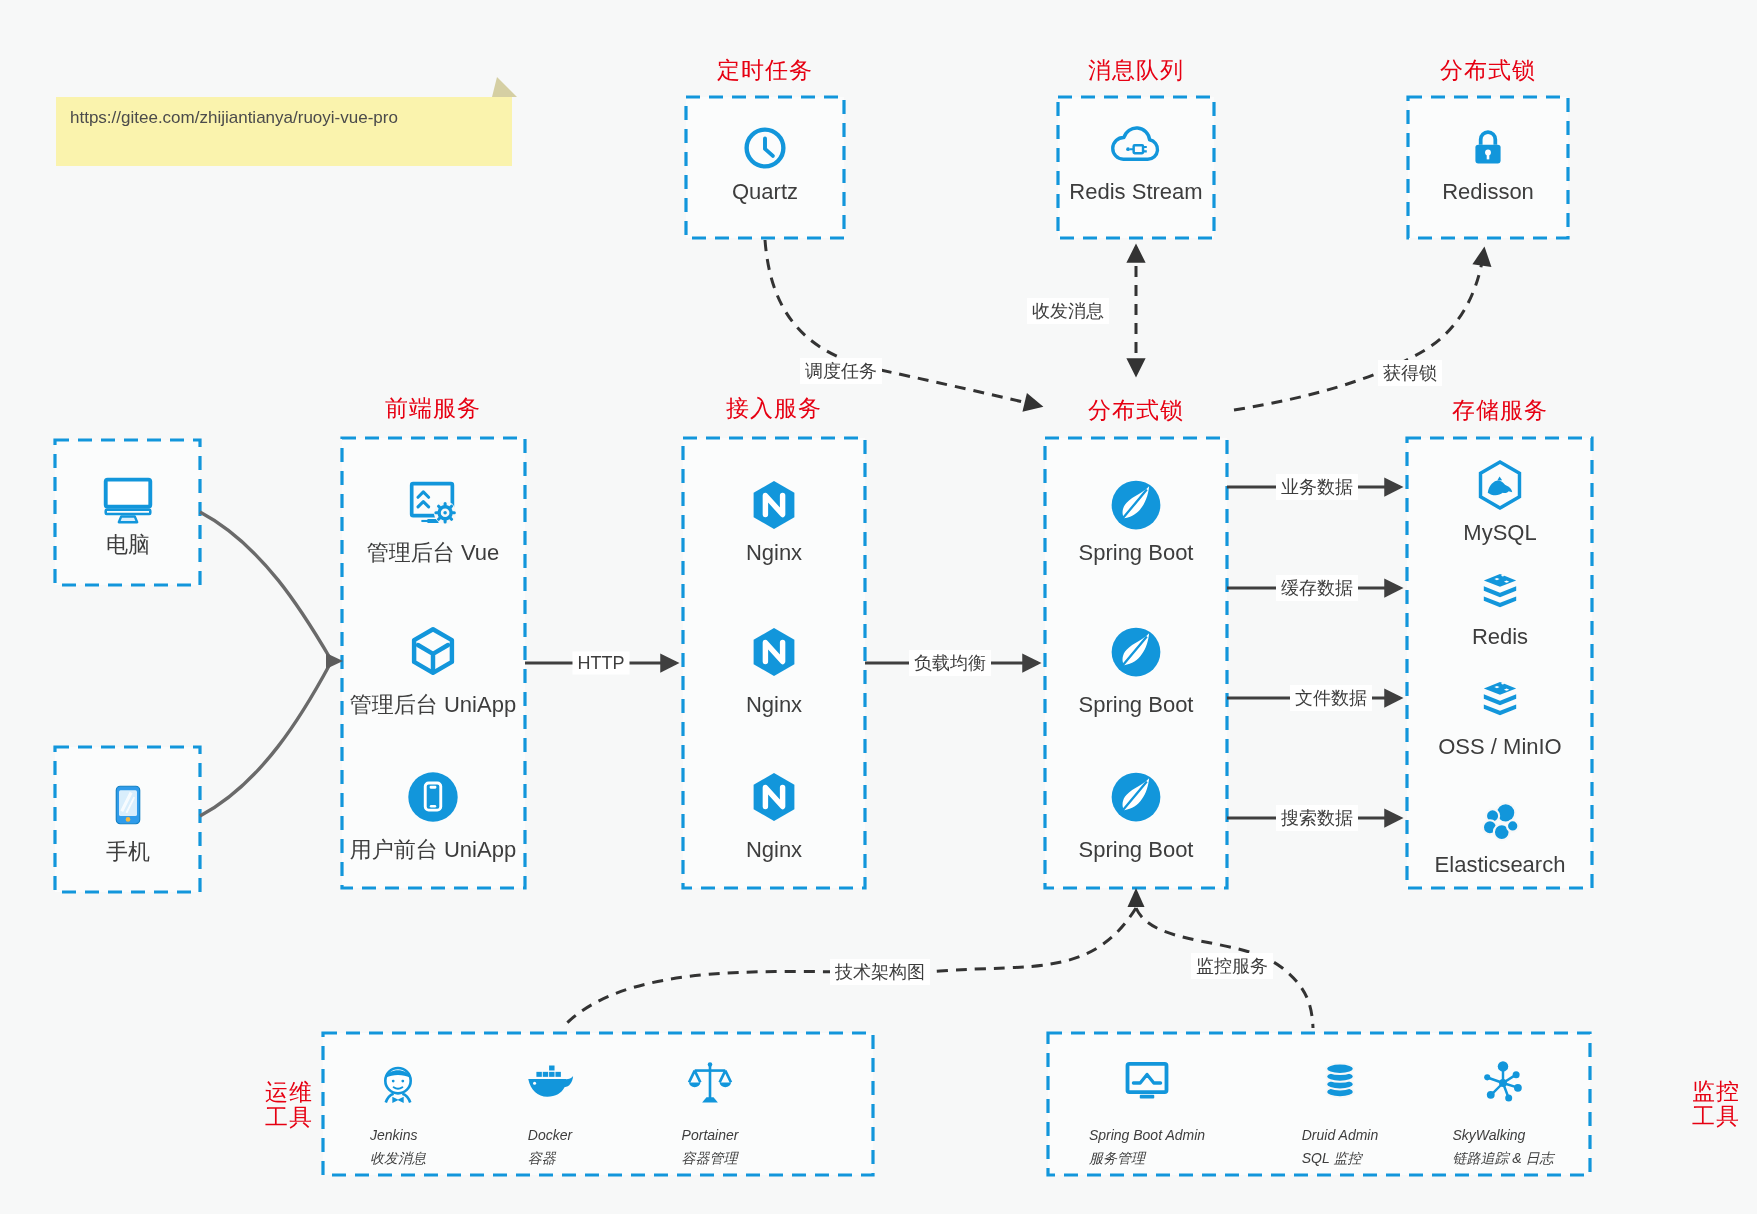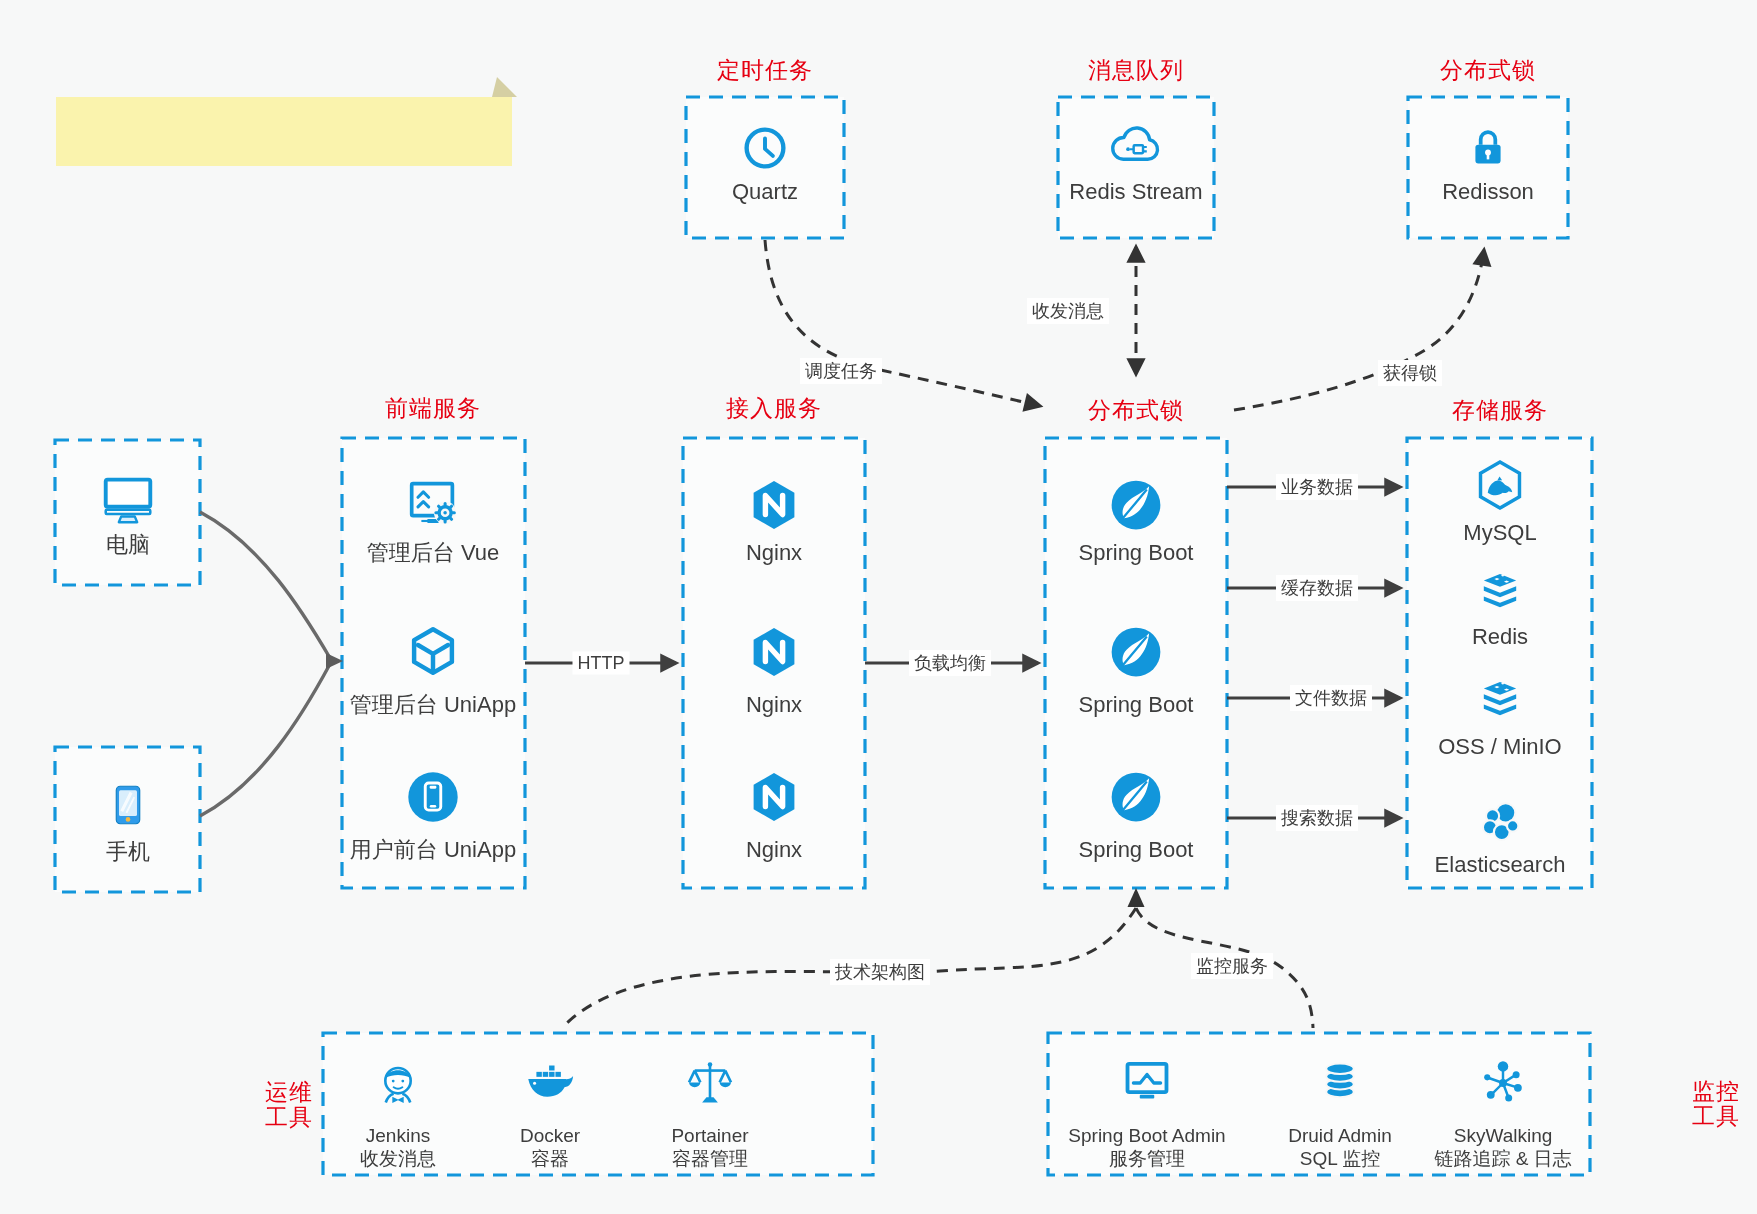--- a/index.html
+++ b/index.html
@@ -9,22 +9,22 @@
   html,body{margin:0;padding:0;background:#eee;}
   .canvas{position:relative;width:1757px;height:1214px;background:var(--canvas-bg);
     font-family:"Liberation Sans","DejaVu Sans",sans-serif;overflow:hidden;}
   .overlay{position:absolute;left:0;top:0;}
   .dashbox{fill:rgba(255,255,255,.55);stroke:var(--accent);stroke-width:3.2;stroke-dasharray:14 9;}
   .gtitle{position:absolute;transform:translate(-50%,-50%);font-weight:normal;font-size:23px;
     color:var(--title-red);white-space:nowrap;letter-spacing:1px;}
   .gtitle.side{line-height:25px;text-align:left;}
   .icon{position:absolute;transform:translate(-50%,-50%);line-height:0;}
   .nlabel{position:absolute;transform:translate(-50%,-50%);font-size:22px;color:var(--ink);white-space:nowrap;}
-  .nlabel2{position:absolute;transform:translate(-50%,-50%);font-size:19px;color:var(--ink);
-    white-space:nowrap;text-align:center;line-height:23px;}
+  .nlabel2{position:absolute;transform:translate(-50%,-50%);font-size:14px;color:var(--ink);
+    white-space:nowrap;text-align:left;line-height:23px;font-style:italic;}
   .elabel{position:absolute;transform:translate(-50%,-50%);background:#fff;padding:1px 5px;
     font-size:18px;color:var(--ink);white-space:nowrap;}
   .note{position:absolute;left:56px;top:97px;width:456px;height:69px;background:var(--note-bg);
     box-sizing:border-box;padding:8px 0 0 14px;font-size:17px;color:#4b4b4b;line-height:26px;}
 </style>
 </head>
 <body>
 
 <div class="canvas">
 
@@ -71,20 +71,21 @@
       <path d="M765 240 C770 305 798 352 876 369 C945 384 998 396 1040 406" marker-end="url(#ahd)"></path>
       <path d="M1234 410 C1308 398 1375 380 1425 350 C1458 330 1478 295 1484 250" marker-end="url(#ahd)"></path>
       <path d="M1136 247 V374" marker-start="url(#ahd)" marker-end="url(#ahd)"></path>
       <path d="M1136 908 C1092 978 1032 964 940 971 C830 979 636 948 562 1028"></path>
       <path d="M1136 908 C1154 948 1240 936 1281 967 C1303 984 1312 1000 1313 1028"></path>
     </g>
     <polygon points="1136,888 1127.5,907 1144.5,907" fill="#333333"></polygon>
   </svg>
 
   <div class="note">
+    <div>https://gitee.com/zhijiantianya/ruoyi-vue-pro</div>
   </div>
 
   <div class="gtitle" style="left:765px;top:70px">定时任务</div>
   <div class="gtitle" style="left:1136px;top:70px">消息队列</div>
   <div class="gtitle" style="left:1488px;top:70px">分布式锁</div>
   <div class="gtitle" style="left:433px;top:408px">前端服务</div>
   <div class="gtitle" style="left:774px;top:408px">接入服务</div>
   <div class="gtitle" style="left:1136px;top:410px">分布式锁</div>
   <div class="gtitle" style="left:1500px;top:410px">存储服务</div>
   <div class="gtitle side" style="left:289px;top:1105px"><span>运维</span><br><span>工具</span></div>

